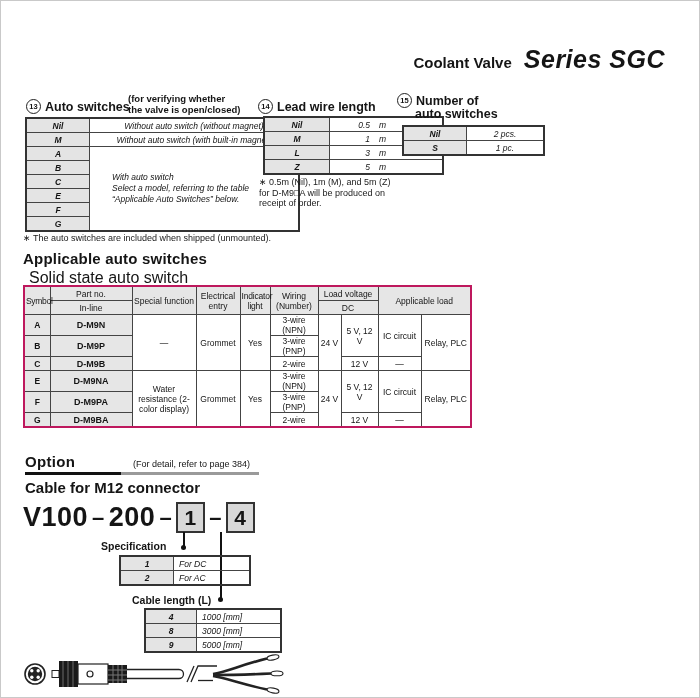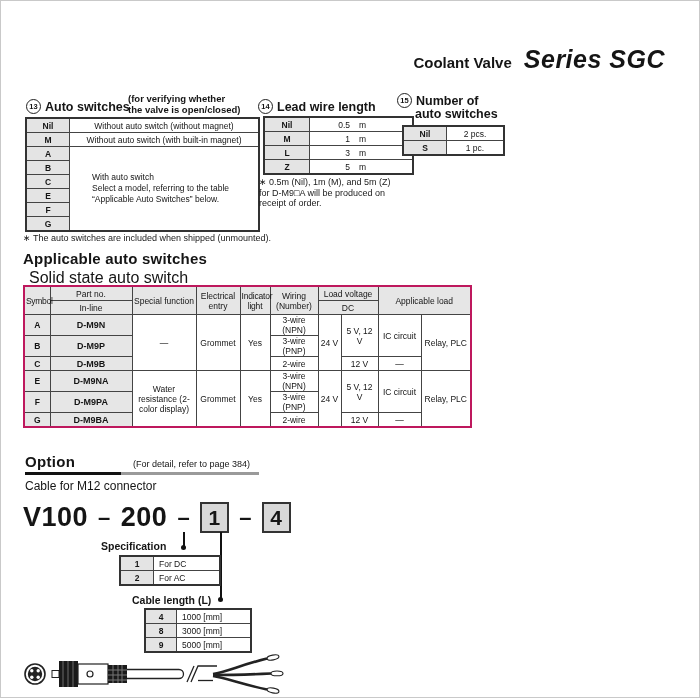--- a/index.html
+++ b/index.html
@@ -16,21 +16,21 @@
   
   .sec-title{display:flex;align-items:center;gap:4px;}
   .badge{display:inline-flex;align-items:center;justify-content:center;
     width:13px;height:13px;border:1px solid #222;border-radius:50%;
     font-size:7.5px;font-weight:bold;flex:0 0 auto;}
   .sec-title-text{font-size:12.5px;font-weight:bold;white-space:nowrap;}
   .sec13-note{position:absolute;left:127px;top:92px;font-size:9.5px;font-weight:bold;line-height:11px;}
   
   table{border-collapse:collapse;table-layout:fixed;}
   .smalltab{position:absolute;border:2px solid #333;}
-  .smalltab td{border:1px solid #444;font-size:8.5px;height:13px;padding:0 2px;vertical-align:middle;}
+  .smalltab td{border:1px solid #444;font-size:8.5px;height:13px;padding:0 12px;vertical-align:middle;font-style:italic;}
   .smalltab td.code{background:#e4e4e4;font-weight:bold;text-align:center;}
   .t13{left:24px;top:116px;width:222px;}
   .t13 td.code{width:38px;}
   .t13 td.desc{width:184px;text-align:center;}
   .t13 td.group{text-align:left;padding-left:22px;line-height:11px;}
   .t14{left:262px;top:115px;width:122px;}
   .t14 td.code{width:40px;}
   .t14 td.val{width:82px;text-align:left;padding-left:18px;}
   .t14 .num{display:inline-block;width:22px;text-align:right;}
   .t14 .unit{margin-left:9px;}
@@ -50,22 +50,22 @@
   .big th{background:#e6e6e6;}
   .big td.sym,.big td.part{background:#e6e6e6;font-weight:bold;}
   .big td.part{font-size:9px;}
   .cond{font-size:6.5px;letter-spacing:-.3px;padding:0;}
   .cond2{font-size:7px;letter-spacing:-.2px;padding:0;}
   
   .opt-title{position:absolute;left:24px;top:452px;font-size:15px;font-weight:bold;letter-spacing:.3px;text-align:center;}
   .opt-bar-black{position:absolute;left:24px;top:471px;width:96px;height:3px;background:#111;}
   .opt-bar-gray{position:absolute;left:120px;top:471px;width:138px;height:3px;background:#9a9a9a;}
   .opt-note{position:absolute;left:132px;top:458px;font-size:9px;}
-  .opt-sub{position:absolute;left:24px;top:478px;font-size:12px;font-weight:normal;}
-  .pn{position:absolute;left:22px;top:501px;display:flex;align-items:center;gap:10px;
+  .opt-sub{position:absolute;left:24px;top:478px;font-size:15px;font-weight:bold;}
+  .pn{position:absolute;left:22px;top:501px;display:flex;align-items:center;gap:4px;
       font-size:27px;font-weight:bold;letter-spacing:.5px;}
   .pn .box{display:inline-flex;align-items:center;justify-content:center;width:25px;height:27px;
       background:#d8d8d8;border:2px solid #333;font-size:21px;}
   .pn .dash{font-size:22px;}
   .vline{position:absolute;width:2px;background:#111;}
   .dot{position:absolute;width:5px;height:5px;border-radius:50%;background:#111;}
   .spec-label{position:absolute;left:100px;top:539px;font-size:10.5px;font-weight:bold;text-align:center;}
   .tspec{left:118px;top:554px;width:86px;}
   .tspec td.code{width:28px;}
   .tspec td.desc{width:58px;text-align:left;padding-left:5px;}

